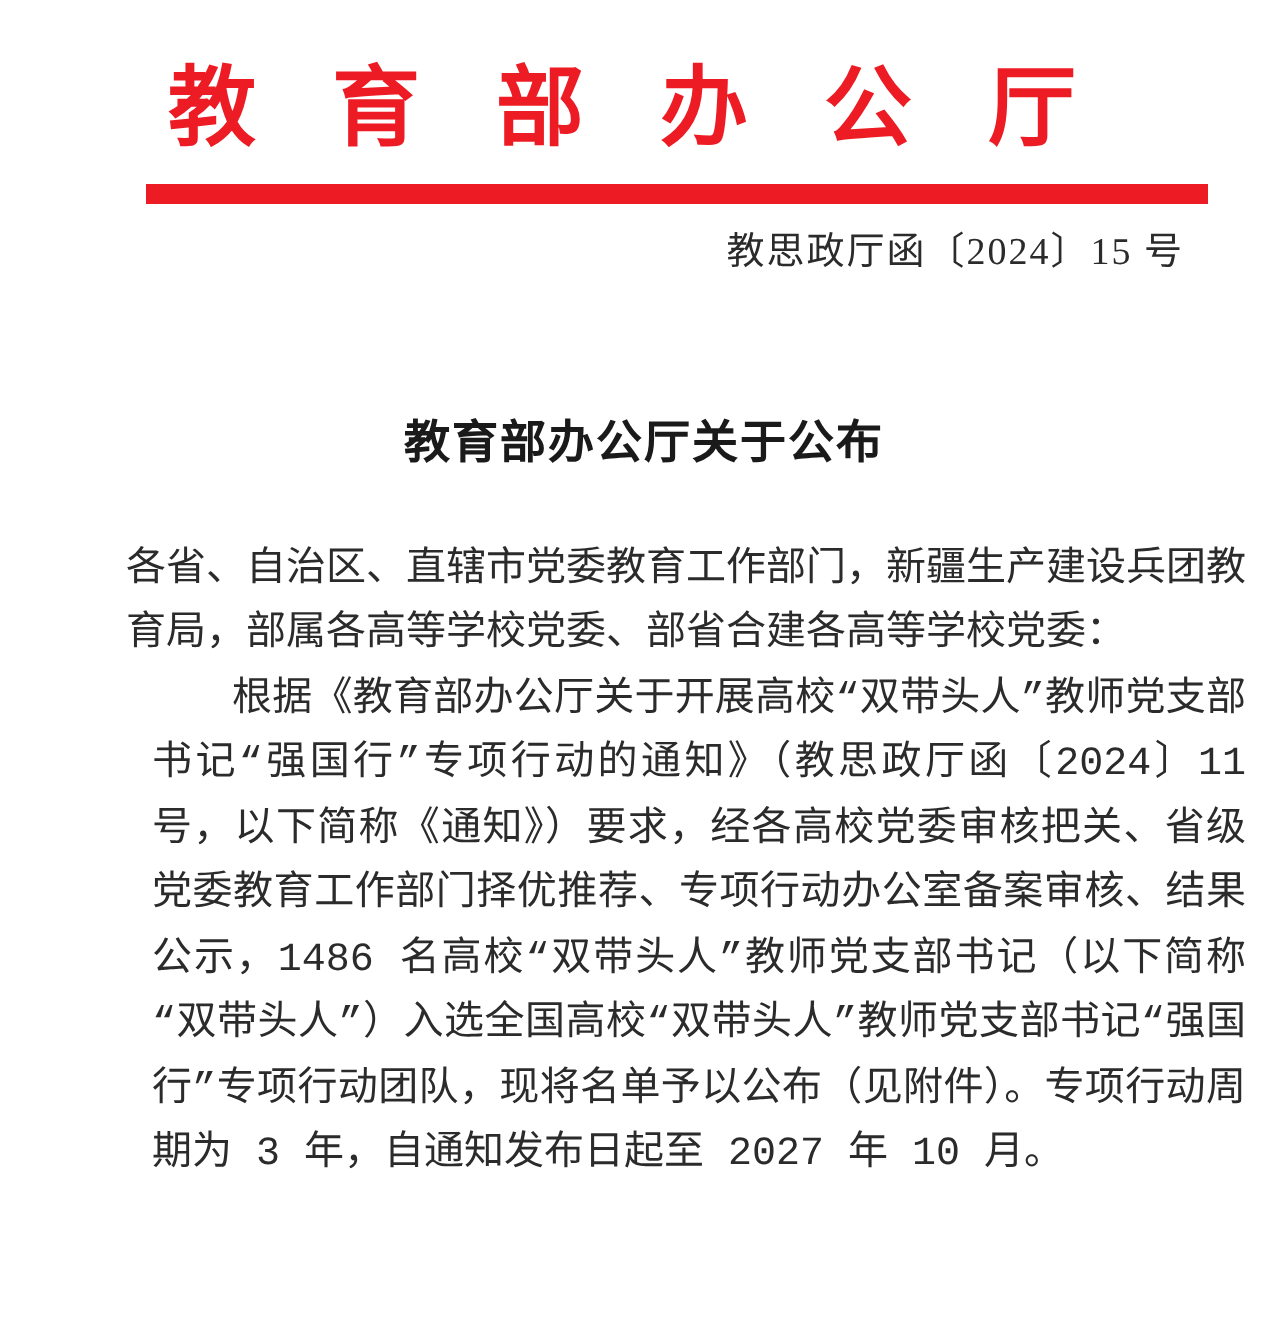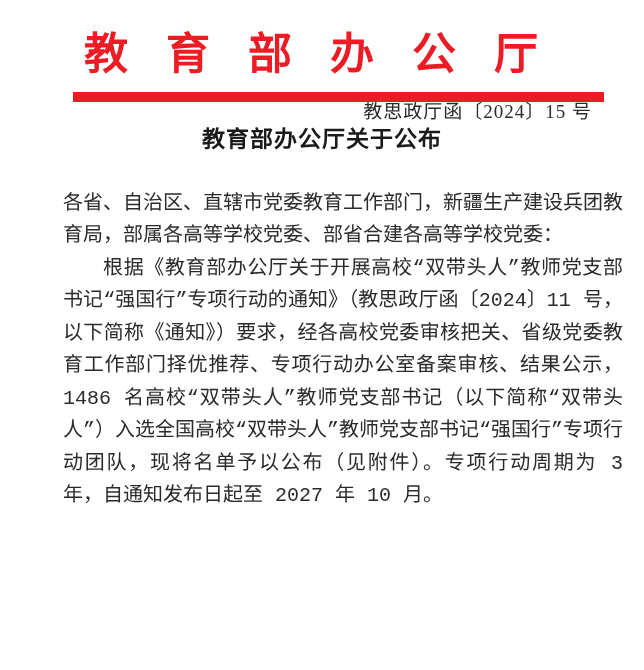--- a/index.html
+++ b/index.html
@@ -32,29 +32,31 @@
     white-space: nowrap;
   }
   .red-divider {
     margin: 15px 0 0 73px;
     width: 531px;
     height: 10px;
     background: var(--accent-red, #ed1c24);
   }
   
   .doc-number {
+    margin-top: 15px;
     padding-right: 52px;
     font-size: 19px;
     line-height: 20px;
     text-align: right;
     color: var(--body-ink, #2b2b2b);
     letter-spacing: 1px;
   }
   
   .doc-title {
+    margin-top: 67px;
     text-align: center;
     font-weight: bold;
     color: var(--title-ink, #1a1a1a);
     font-size: 23px;
     line-height: 36.5px;
     letter-spacing: 1px;
   }
   
   .doc-body {
     margin: 29px 0 0 63px;
@@ -65,20 +67,21 @@
     text-justify: inter-ideograph;
     color: var(--body-ink, #2b2b2b);
     font-family: Liberation Mono, monospace;
   }
   .doc-body p {
     margin: 0;
     padding: 0;
   }
   .doc-body p.indented {
     text-indent: 2em;
+    margin-left: 13px;
   }
 </style>
 </head>
 <body>
 
 <div class="page">
 
   <div class="letterhead">
     <div class="org-name">教育部办公厅</div>
     <div class="red-divider"></div>

